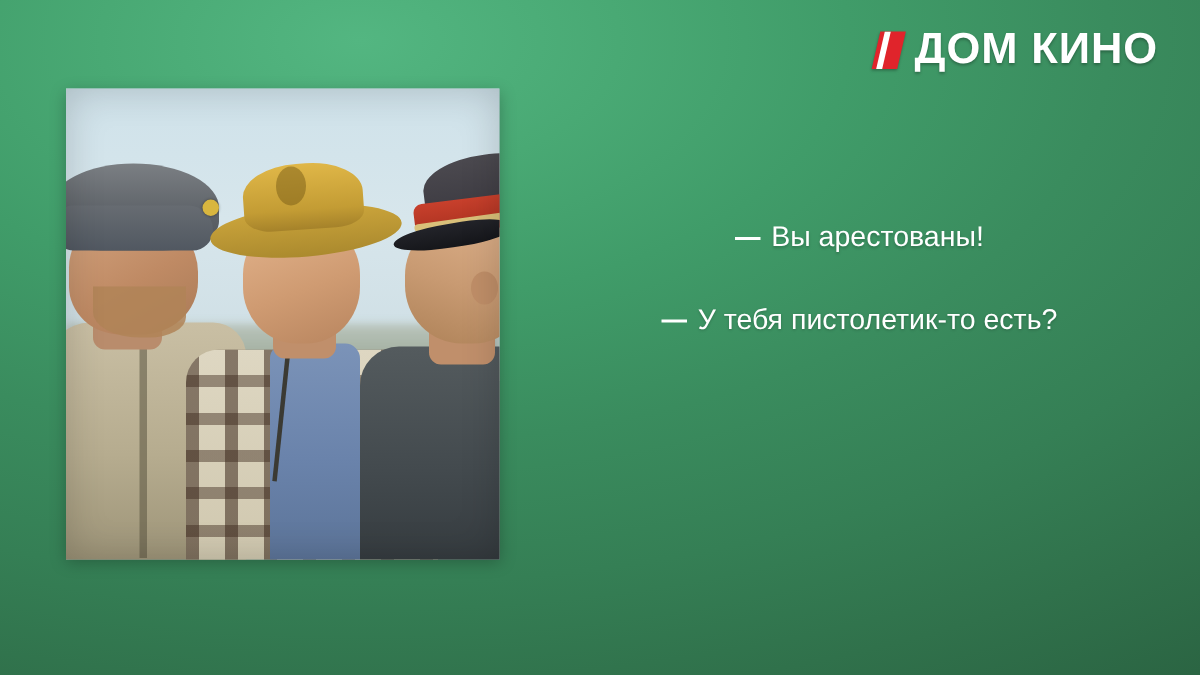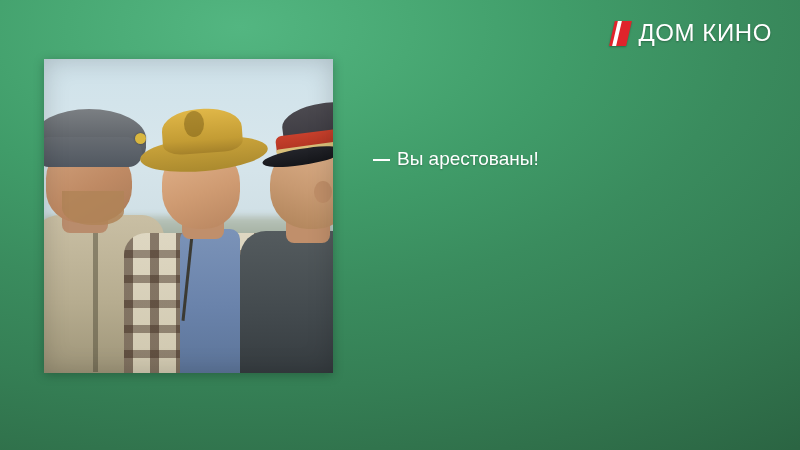--- a/index.html
+++ b/index.html
@@ -53,22 +53,22 @@
     content: "";
     position: absolute;
     left: 3px;
     top: 0;
     width: 4px;
     height: 100%;
     background: #ffffff;
   }
   #logo-text {
     color: #ffffff;
-    font-size: 24px;
-    font-weight: normal;
+    font-size: 29px;
+    font-weight: bold;
     letter-spacing: 0.6px;
     line-height: 1;
     white-space: nowrap;
     text-shadow: 0 1px 2px rgba(0,0,0,0.28);
   }
 
   
   #photo {
     position: absolute;
     left: 44px;
@@ -244,20 +244,21 @@
     box-shadow: inset 0 0 26px rgba(0,0,0,0.18);
     pointer-events: none;
   }
 
   
   #dialogue {
     position: absolute;
     left: 373px;
     top: 131px;
     width: 400px;
+    text-align: center;
   }
   .line {
     color: #ffffff;
     font-size: 19px;
     line-height: 55px;
     white-space: nowrap;
     text-shadow: 0 1px 2px rgba(0,0,0,0.22);
   }
   .dash {
     display: inline-block;
@@ -320,15 +321,18 @@
         <div class="cap-visor"></div>
       </div>
     </div>
     <div class="photo-vignette"></div>
   </div>
 
   <div id="dialogue">
     <div class="line">
       <span class="dash"></span><span>Вы арестованы!</span>
     </div>
+    <div class="line">
+      <span class="dash"></span><span>У тебя пистолетик-то есть?</span>
+    </div>
   </div>
 
 </div>
 
 </body></html>

